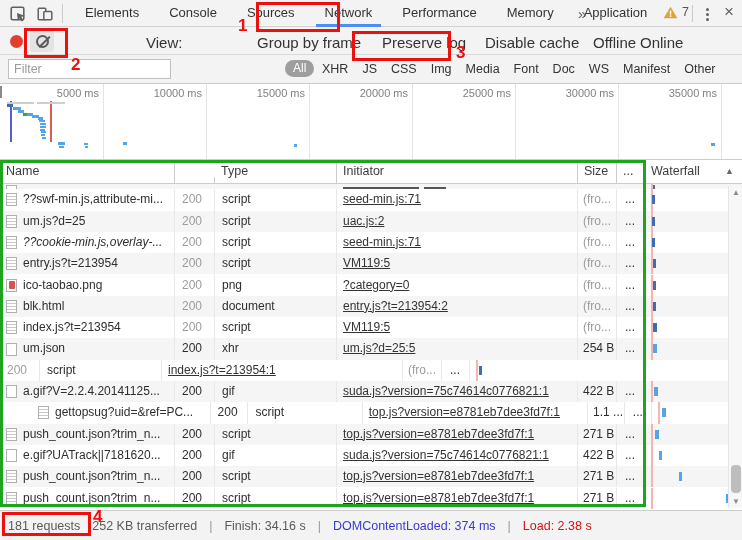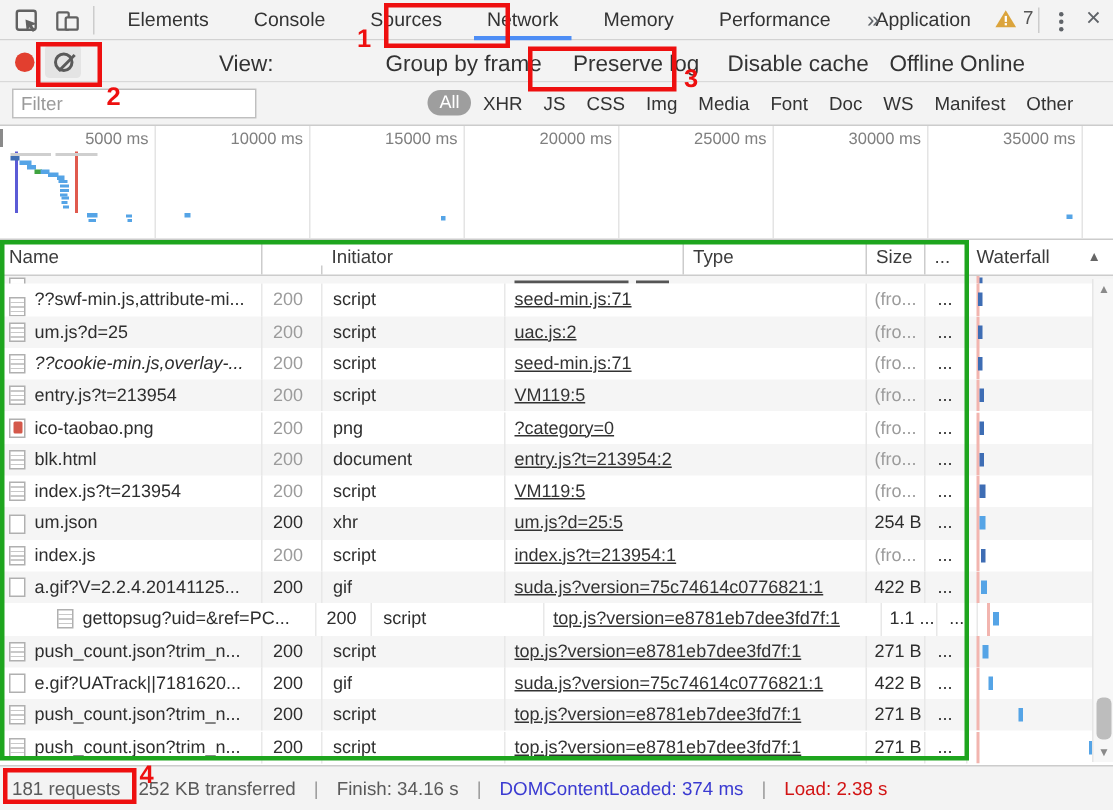--- a/index.html
+++ b/index.html
@@ -148,22 +148,22 @@
         <rect x="1.2" y="2.2" width="7.6" height="11.6" rx="1" fill="none" stroke="#616161" stroke-width="1.5"></rect>
         <rect x="6.8" y="5.6" width="8" height="8.2" rx="1" fill="#f3f3f3" stroke="#616161" stroke-width="1.5"></rect>
       </svg>
     </span>
     <span class="vsep" style="left:62px; top:4px; height:19px;"></span>
     <div class="tabs" id="tabs">
         <span class="tab">Elements</span>
         <span class="tab">Console</span>
         <span class="tab">Sources</span>
         <span class="tab selected">Network</span>
+        <span class="tab">Performance</span>
         <span class="tab">Memory</span>
-        <span class="tab">Performance</span>
         <span class="tab">Application</span>
       </div>
     <span class="overflow-btn">»</span>
     <span class="warn">
       <svg width="15" height="13" viewBox="0 0 15 13">
         <path d="M7.5 0.8 L14.4 12.2 L0.6 12.2 Z" fill="#dba43c"></path>
         <rect x="6.8" y="4.6" width="1.5" height="4" fill="#fff"></rect>
         <rect x="6.8" y="9.4" width="1.5" height="1.5" fill="#fff"></rect>
       </svg>
       <span class="warn-num">7</span>
@@ -284,36 +284,36 @@
       <div class="ov-bar" style="left: 84px; top: 59px; width: 4px; height: 2px; background: rgb(85, 164, 230);"></div>
       <div class="ov-bar" style="left: 85px; top: 62px; width: 3px; height: 2px; background: rgb(85, 164, 230);"></div>
       <div class="ov-bar" style="left: 123px; top: 58px; width: 4px; height: 3px; background: rgb(85, 164, 230);"></div>
       <div class="ov-bar" style="left: 294px; top: 60px; width: 3px; height: 3px; background: rgb(85, 164, 230);"></div>
       <div class="ov-bar" style="left: 711px; top: 59px; width: 4px; height: 3px; background: rgb(85, 164, 230);"></div>
     </div>
 
   <div class="grid-header" id="grid-header">
       <div class="hcell" style="width: 175px;">Name</div>
       <div class="hcell" style="width: 40px; margin-top: 17px;">Sta...</div>
+      <div class="hcell" style="width: 122px;">Type</div>
       <div class="hcell" style="width: 241px;">Initiator</div>
-      <div class="hcell" style="width: 122px;">Type</div>
       <div class="hcell" style="width: 39px;">Size</div>
       <div class="hcell" style="width: 28px;">...</div>
       <div class="hcell" style="width: 97px;">Waterfall<span class="sort-ind">▲</span></div>
     </div>
   <div class="rows" id="rows" style="height: 324.8px;">
     <div class="clip-row">
       <span class="clip-icon"></span>
       <span class="clip-mark" style="left:343px; width:76px;"></span>
       <span class="clip-mark" style="left:424px; width:22px;"></span>
       <span style="position:absolute; left:652px; top:1px; width:3px; height:4px; background:#3e6db4;"></span>
       <span style="position:absolute; left:651px; top:0; width:2px; height:6px; background:#f2b5af;"></span>
     </div>
   <div class="row" style="top: 5.3px; position: absolute; width: 742px;">
-        <div class="cell c-name" style="width: 175px; align-items: flex-end;">
+        <div class="cell c-name" style="width: 175px;">
           <span class="ficon doc"></span>
           <span style="overflow: hidden; text-overflow: clip; white-space: nowrap;">??swf-min.js,attribute-mi...</span>
         </div>
         <div class="cell c-st dim" style="width: 40px;">200</div>
         <div class="cell c-ty" style="width: 122px;">script</div>
         <div class="cell c-init" style="width: 241px;"><span class="link">seed-min.js:71</span></div>
         <div class="cell c-sz dim" style="width: 39px;">(fro...</div>
         <div class="cell c-more" style="width: 28px;">...</div>
         <div class="cell c-wf" style="width: 97px;">
           <span class="wbar" style="left: 7px; width: 3px; background: rgb(62, 109, 180);"></span>
@@ -411,24 +411,20 @@
         <div class="cell c-st" style="width: 40px;">200</div>
         <div class="cell c-ty" style="width: 122px;">xhr</div>
         <div class="cell c-init" style="width: 241px;"><span class="link">um.js?d=25:5</span></div>
         <div class="cell c-sz" style="width: 39px;">254 B</div>
         <div class="cell c-more" style="width: 28px;">...</div>
         <div class="cell c-wf" style="width: 97px;">
           <span class="wbar" style="left: 8px; width: 4px; background: rgb(85, 164, 230);"></span>
         </div>
       </div>
       <div class="row" style="top: 175.7px; position: absolute; width: 742px;">
-        <div class="cell c-name" style="width: 175px;">
-          <span class="ficon doc"></span>
-          <span style="overflow: hidden; text-overflow: clip; white-space: nowrap;">index.js</span>
-        </div>
         <div class="cell c-st dim" style="width: 40px;">200</div>
         <div class="cell c-ty" style="width: 122px;">script</div>
         <div class="cell c-init" style="width: 241px;"><span class="link">index.js?t=213954:1</span></div>
         <div class="cell c-sz dim" style="width: 39px;">(fro...</div>
         <div class="cell c-more" style="width: 28px;">...</div>
         <div class="cell c-wf" style="width: 97px;">
           <span class="wbar" style="left: 9px; width: 3px; background: rgb(62, 109, 180);"></span>
         </div>
       </div>
       <div class="row alt" style="top: 197px; position: absolute; width: 742px;">

